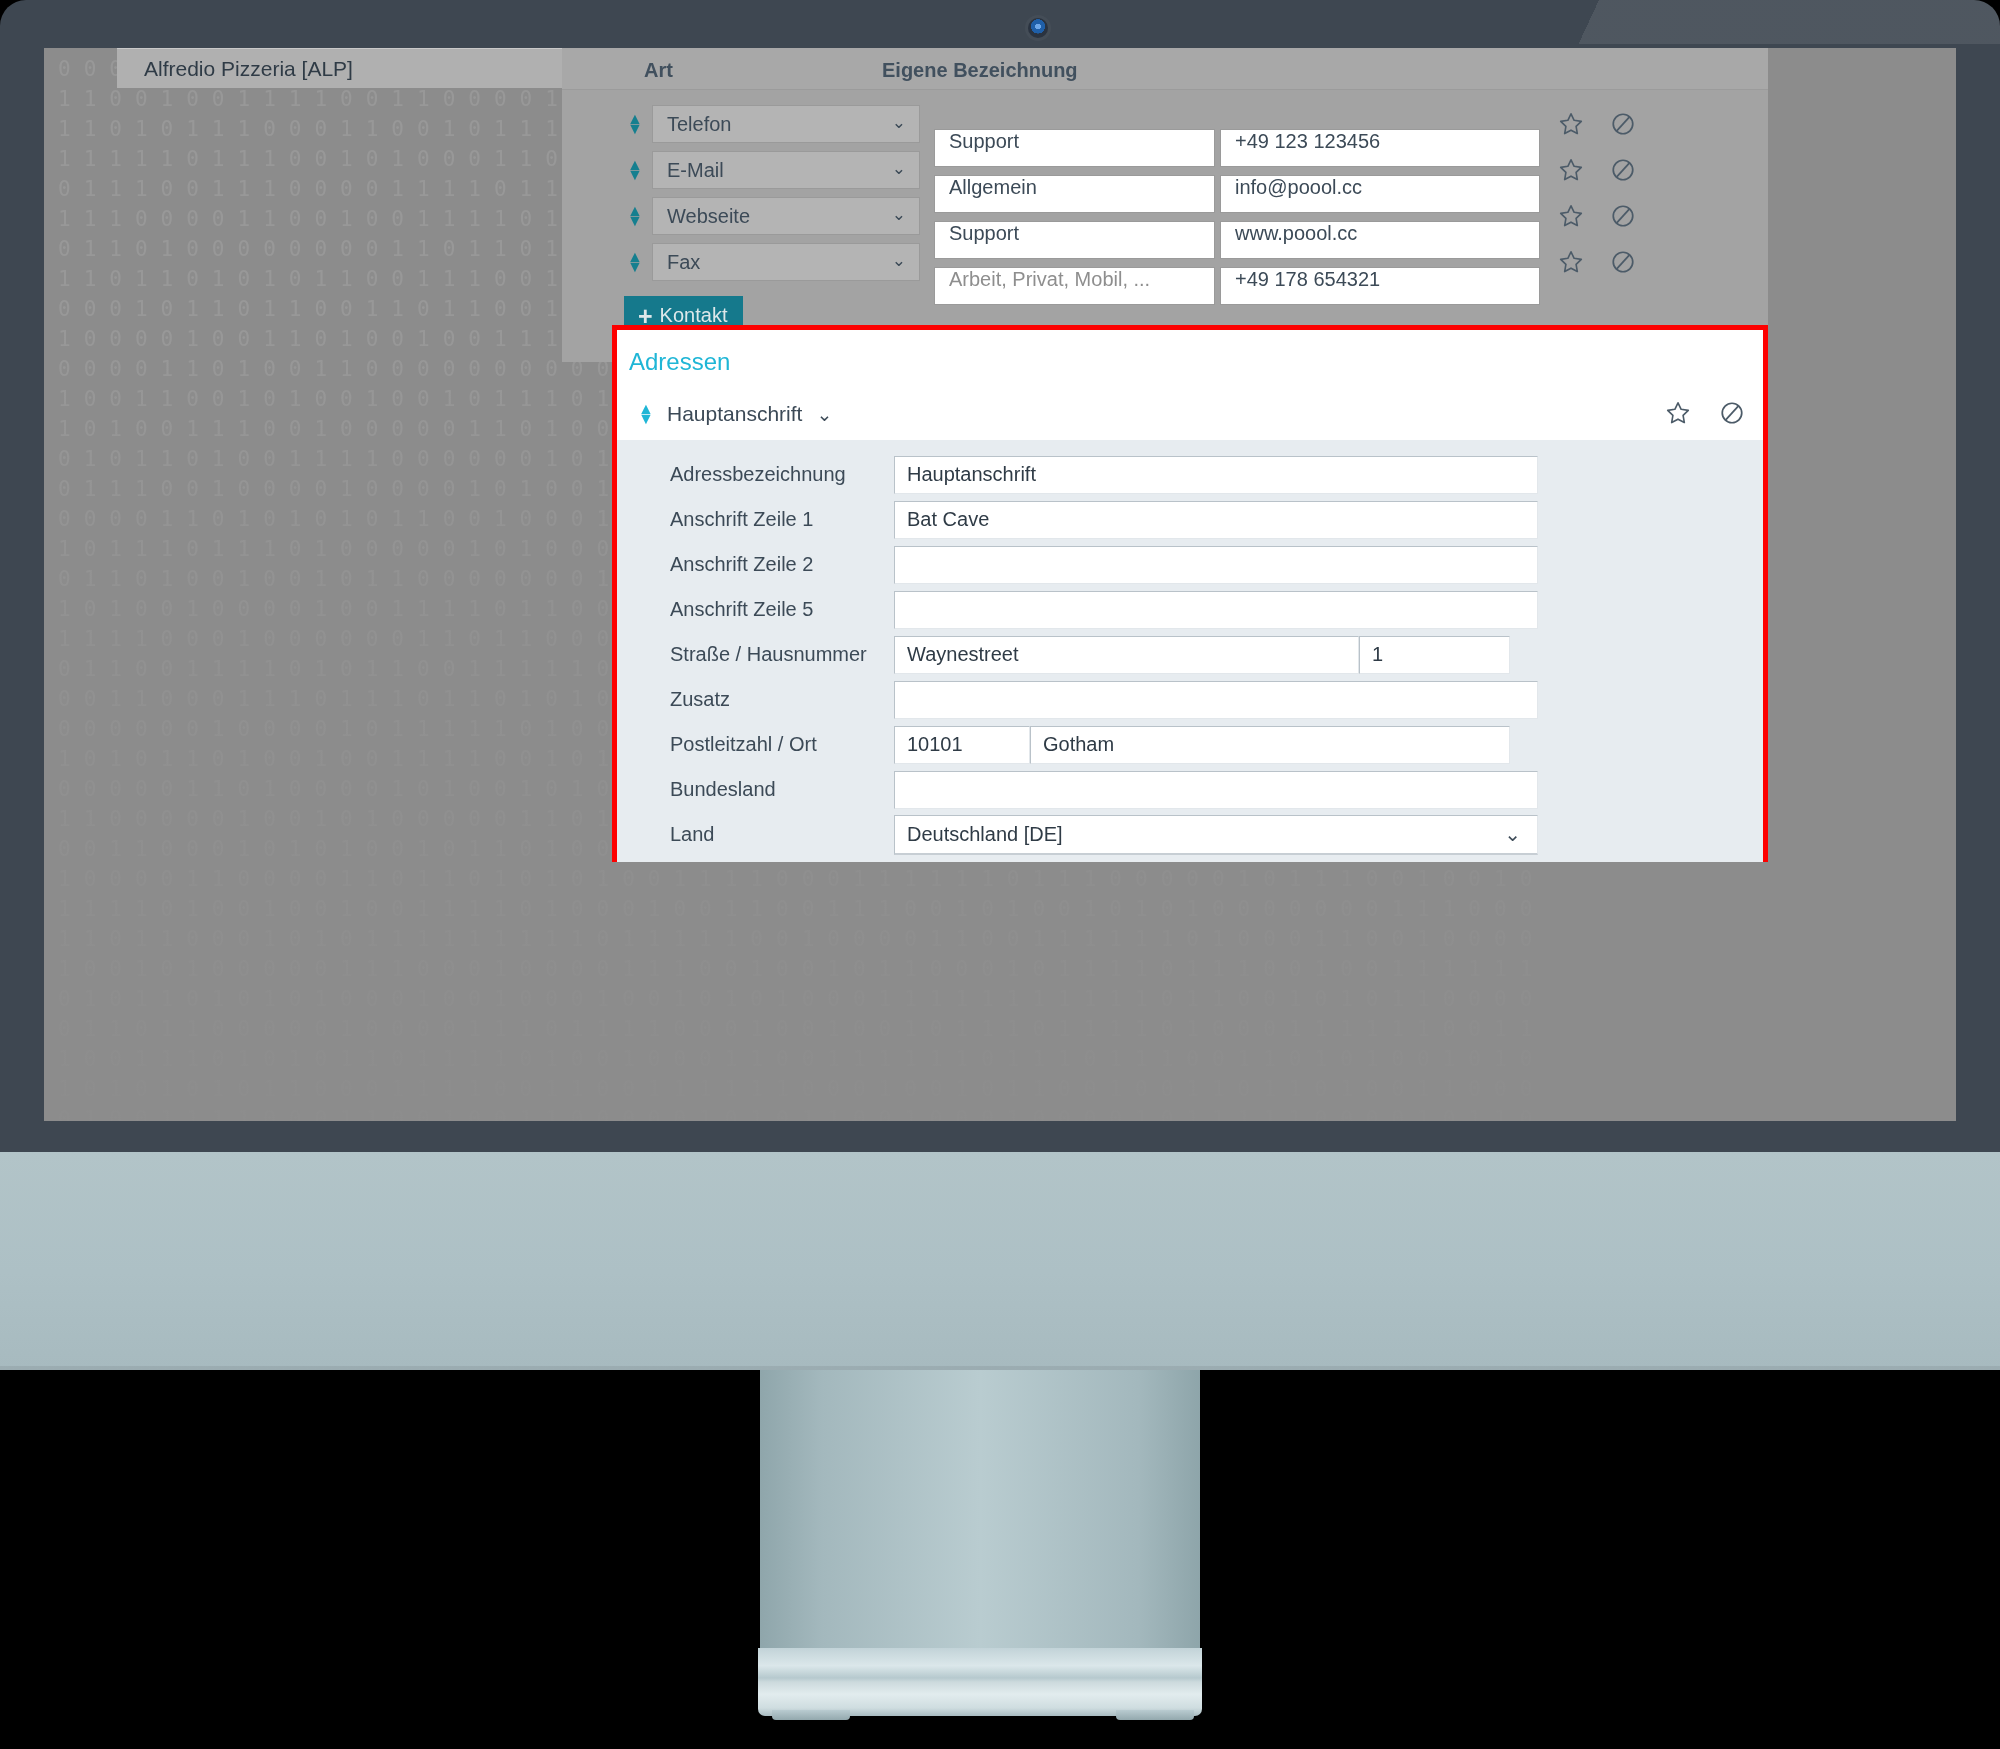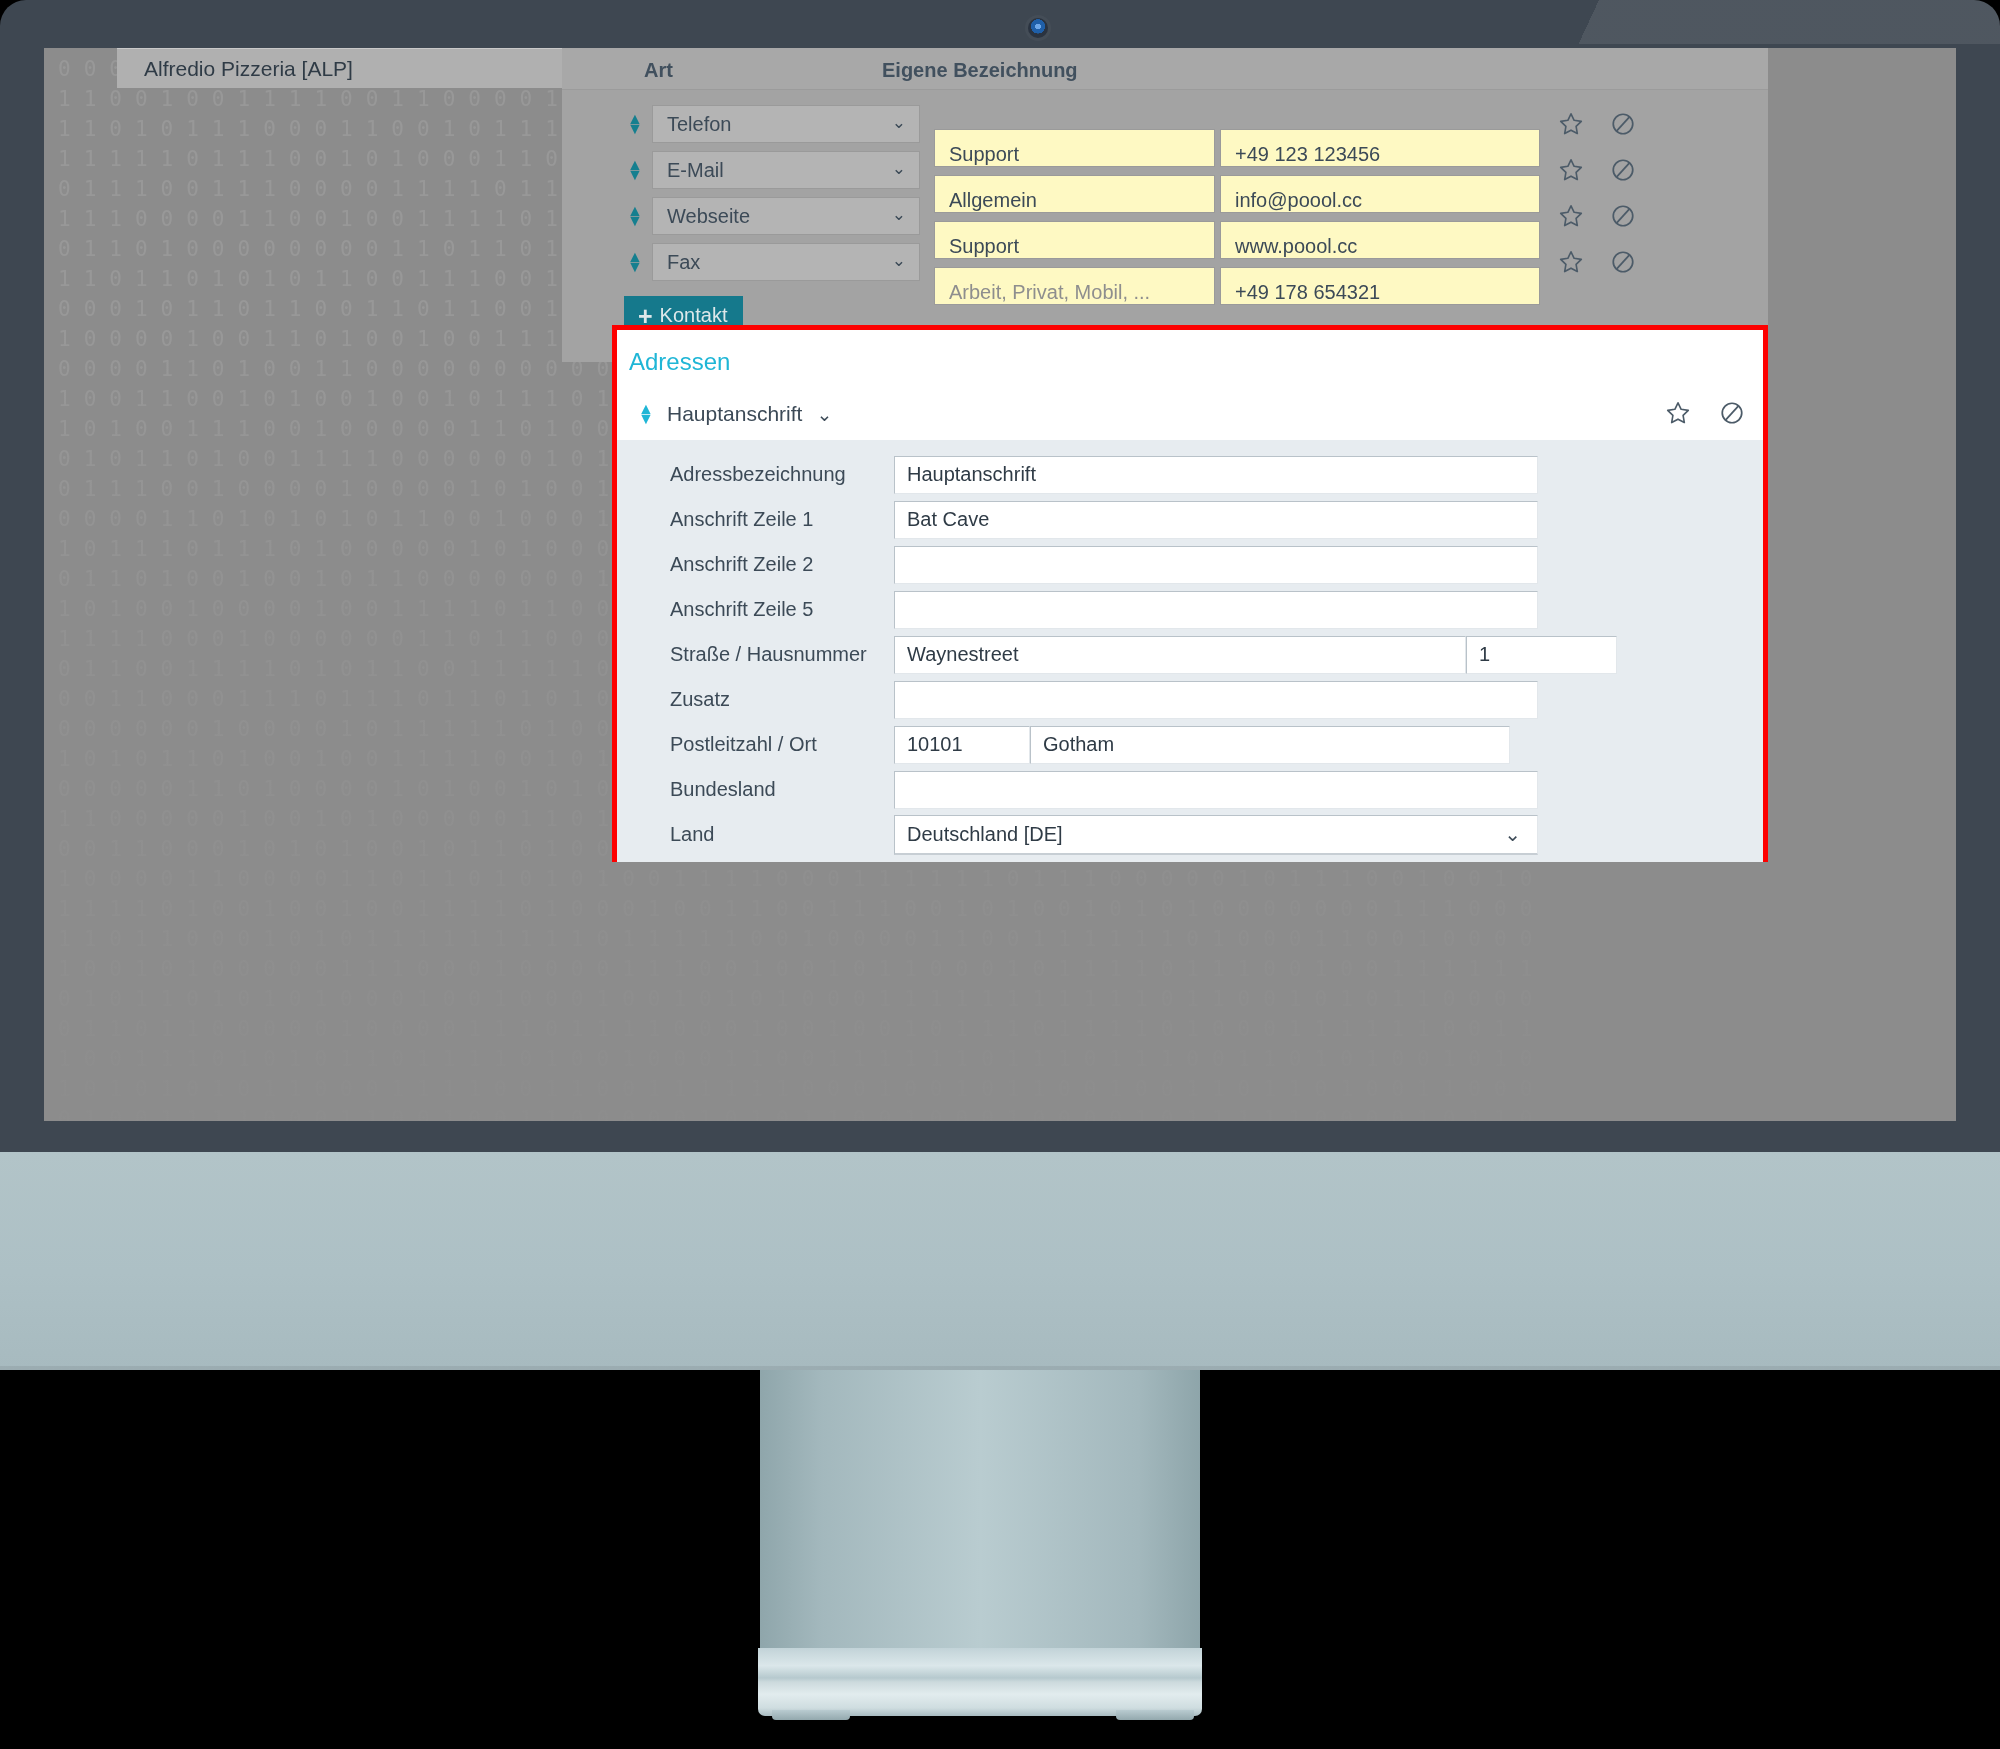--- a/index.html
+++ b/index.html
@@ -172,23 +172,23 @@
     background: #b4b4b4;
     border: 1px solid #9a9a9a;
     display: flex; align-items: center;
     padding: 0 0 0 14px;
     font-size: 20px; color: #3c4a57;
   }
   .sel-box .chev { position: absolute; right: 13px; top: 6px; font-size: 17px; color: #3c4a57; }
 
   .txt-box {
     height: 38px;
-    background: #fef9c3;
+    background: #ffffff;
     border: 1px solid #9a9a9a;
-    display: flex; align-items: flex-end;
+    display: flex; align-items: flex-start;
     padding-left: 14px;
     font-size: 20px; color: #3c4a57; margin-top: 48px;
   }
   .txt-box.ph { color: #8e8e8e; }
   .box-label { width: 281px; margin-left: 14px; }
   .box-value { width: 320px; margin-left: 5px; }
 
   .rowicons {
     display: flex; align-items: center; gap: 26px;
     margin-left: 18px; color: #4c5b68;
@@ -255,21 +255,21 @@
     background: #ffffff;
     border-top: 1px solid #b9c2c9;
     border-left: 1px solid #b9c2c9;
     border-right: 1px solid #e2e7eb;
     border-bottom: 1px solid #e2e7eb;
     display: flex; align-items: center;
     padding-left: 12px;
     font-size: 20px; color: #2f3b46;
   }
   .w-full   { width: 644px; }
-  .w-street { width: 572px; }
+  .w-street { width: 465px; }
   .w-hnr    { width: 151px; border-left: 1px solid #b9c2c9; }
   .w-plz    { width: 136px; }
   .w-ort    { width: 480px; border-left: 1px solid #b9c2c9; }
   .fsplit { display: flex; }
 
   .fselect {
     position: relative;
     width: 644px; height: 40px;
     background: #ffffff;
     border-top: 1px solid #b9c2c9;

